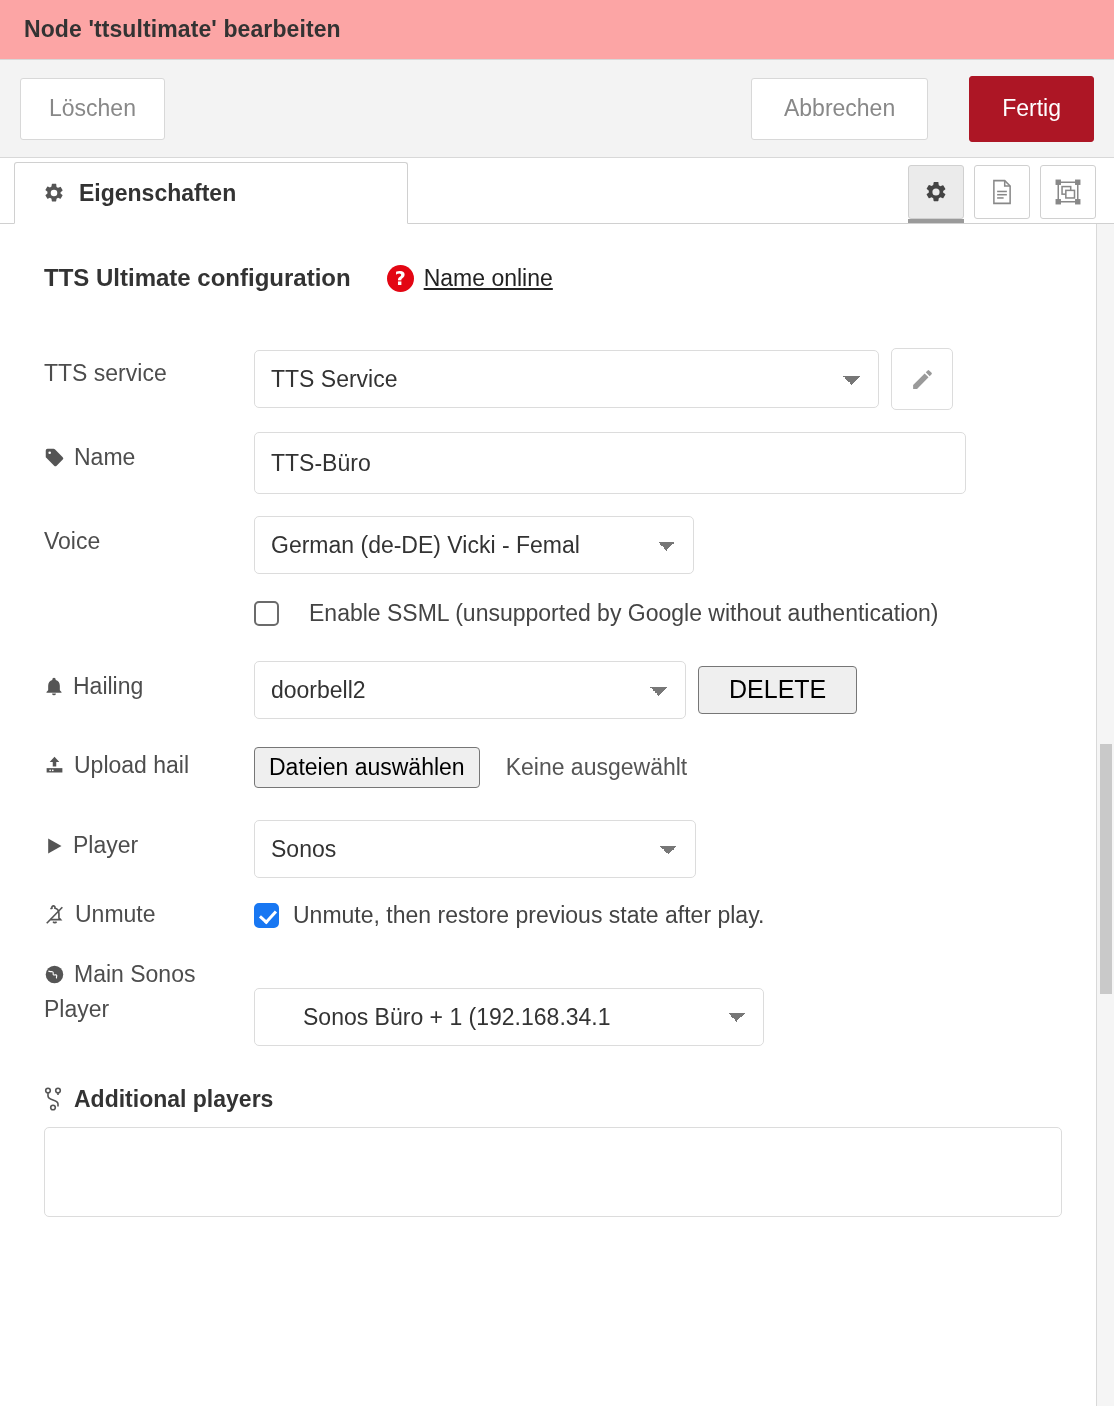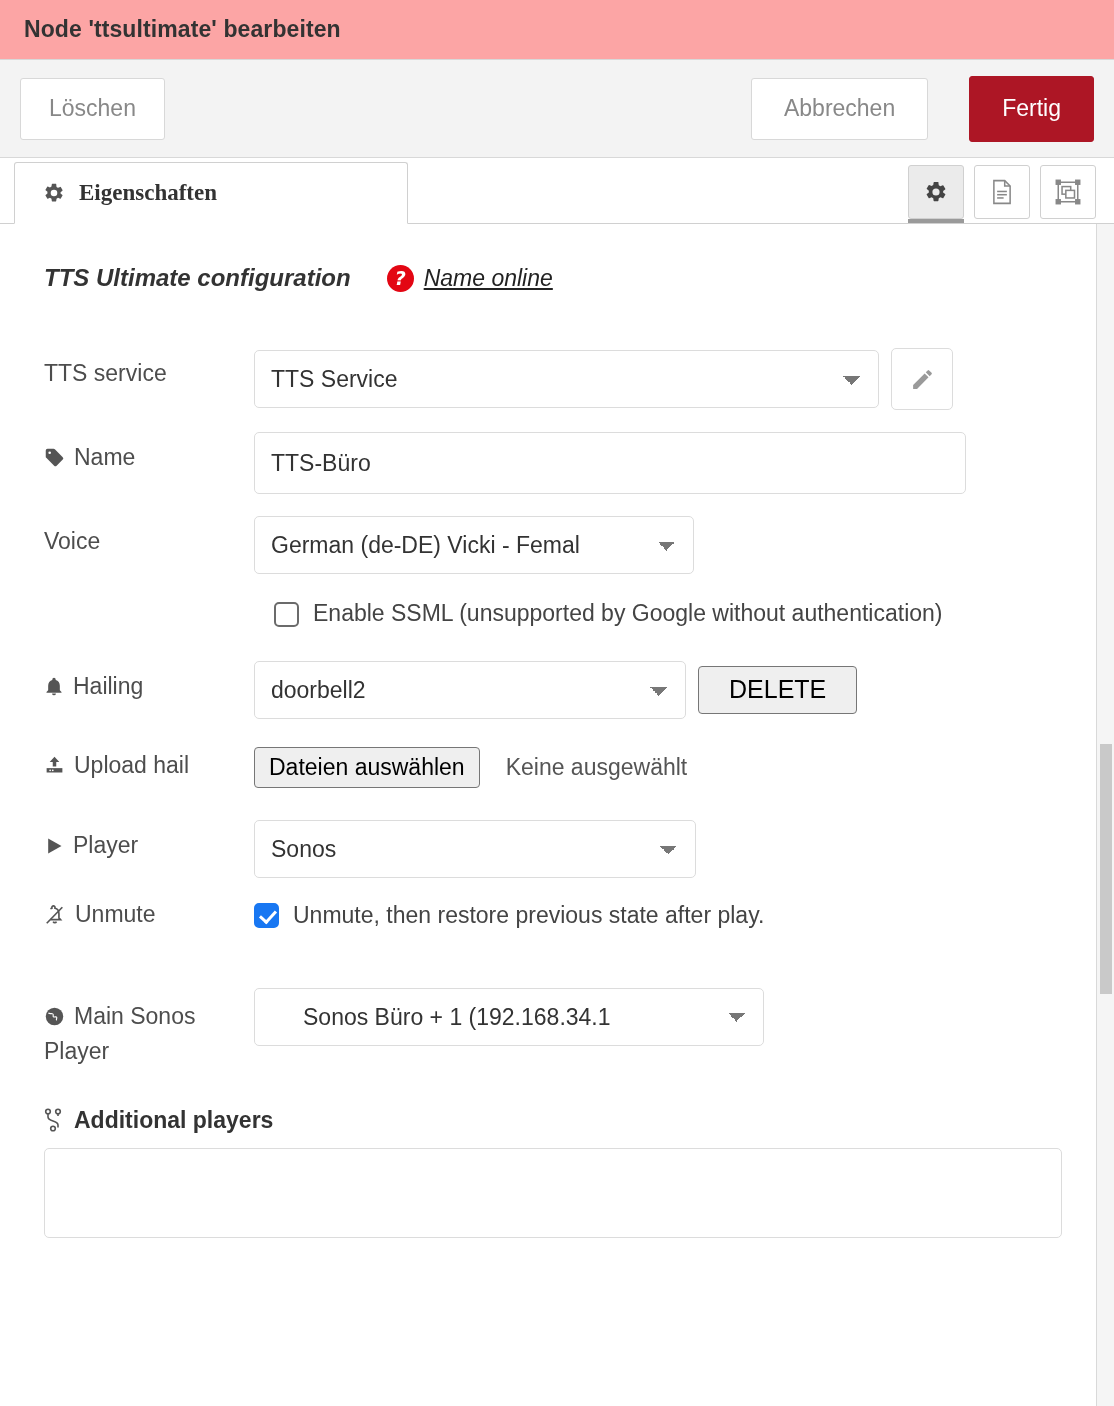--- a/index.html
+++ b/index.html
@@ -94,21 +94,20 @@
     border-radius: 3px 3px 0 0;
     background: #ffffff;
     display: flex;
     align-items: center;
     padding-left: 28px;
     gap: 14px;
     position: relative;
     z-index: 2;
     margin-bottom: -1px;
     cursor: pointer;
-    font-family: Liberation Serif, serif;
   }
   .tab-label {
     font-size: 23px;
     font-weight: bold;
     color: #333333;
   }
   .tabstrip-icons {
     margin-left: auto;
     display: flex;
     gap: 10px;
@@ -144,21 +143,20 @@
     height: 1182px;
     background: #ffffff;
     padding: 0 0 0 0;
     overflow: hidden;
   }
   .section-title-row {
     display: flex;
     align-items: center;
     padding: 40px 0 0 44px;
     gap: 18px;
-    font-style: italic;
   }
   .section-title {
     font-size: 24px;
     font-weight: bold;
     color: #333333;
   }
   .help-link {
     display: flex;
     align-items: center;
     gap: 10px;
@@ -197,21 +195,20 @@
     color: #4d4d4d;
     display: flex;
     align-items: center;
     gap: 9px;
     padding-top: 11px;
     line-height: 1.28;
   }
   .row-label.wrap {
     display: block;
     padding-top: 0;
-    margin-top: 42px;
   }
   .row-field { display: flex; align-items: center; gap: 12px; }
 
   .ctrl {
     font-family: "Liberation Sans", sans-serif;
     font-size: 23px;
     color: #333333;
     border: 1px solid #dcdcdc;
     border-radius: 5px;
     background: #ffffff;
@@ -236,25 +233,24 @@
     width: 62px; height: 62px;
     border: 1px solid #dcdcdc;
     border-radius: 5px;
     background: #ffffff;
     display: flex; align-items: center; justify-content: center;
     cursor: pointer;
   }
 
   .chk-row {
     display: flex;
-    align-items: flex-end;
-    gap: 14px;
+    align-items: center;
+    gap: 30px;
     padding-left: 254px;
     margin-top: 26px;
-    margin-left: 20px;
   }
   .chk {
     width: 25px; height: 25px;
     border: 2px solid #6b6b6b;
     border-radius: 5px;
     background: #ffffff;
     flex: 0 0 25px;
     cursor: pointer;
   }
   .chk.checked {

